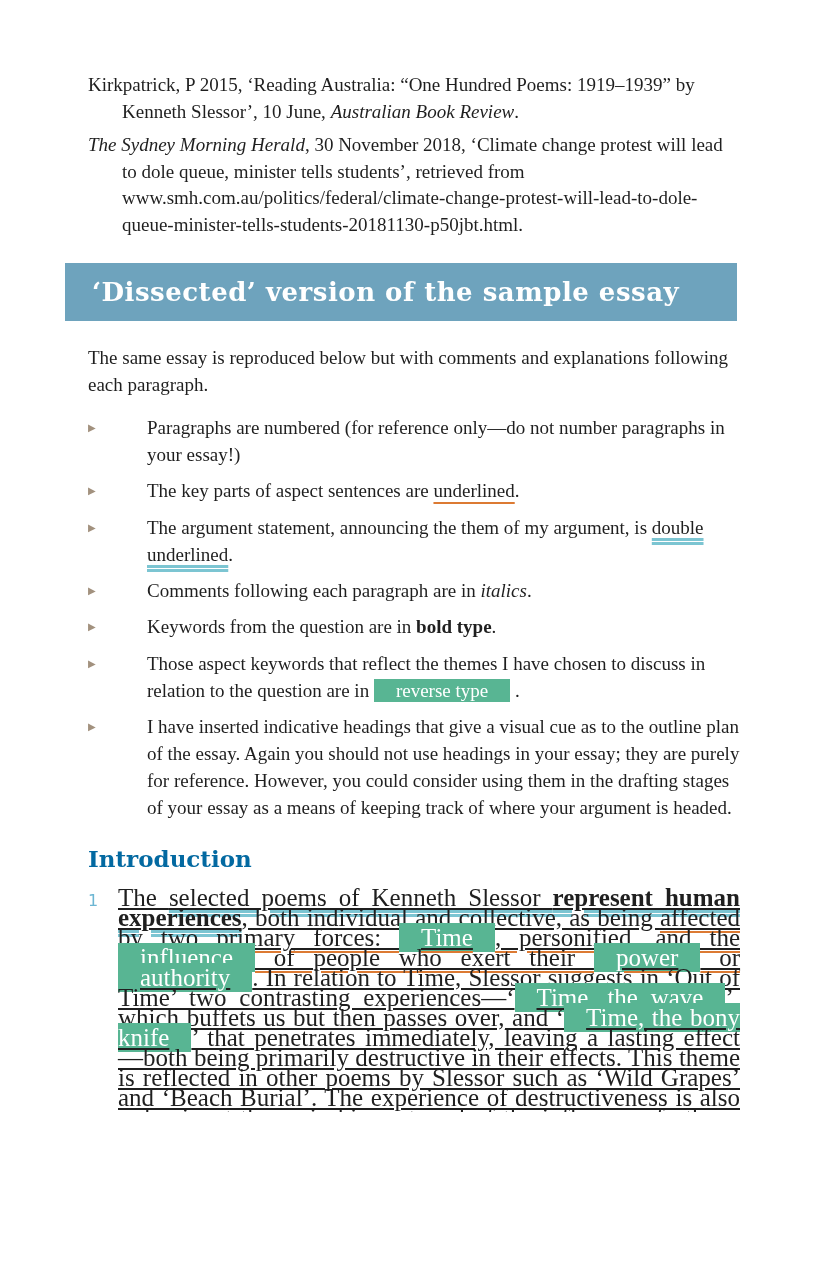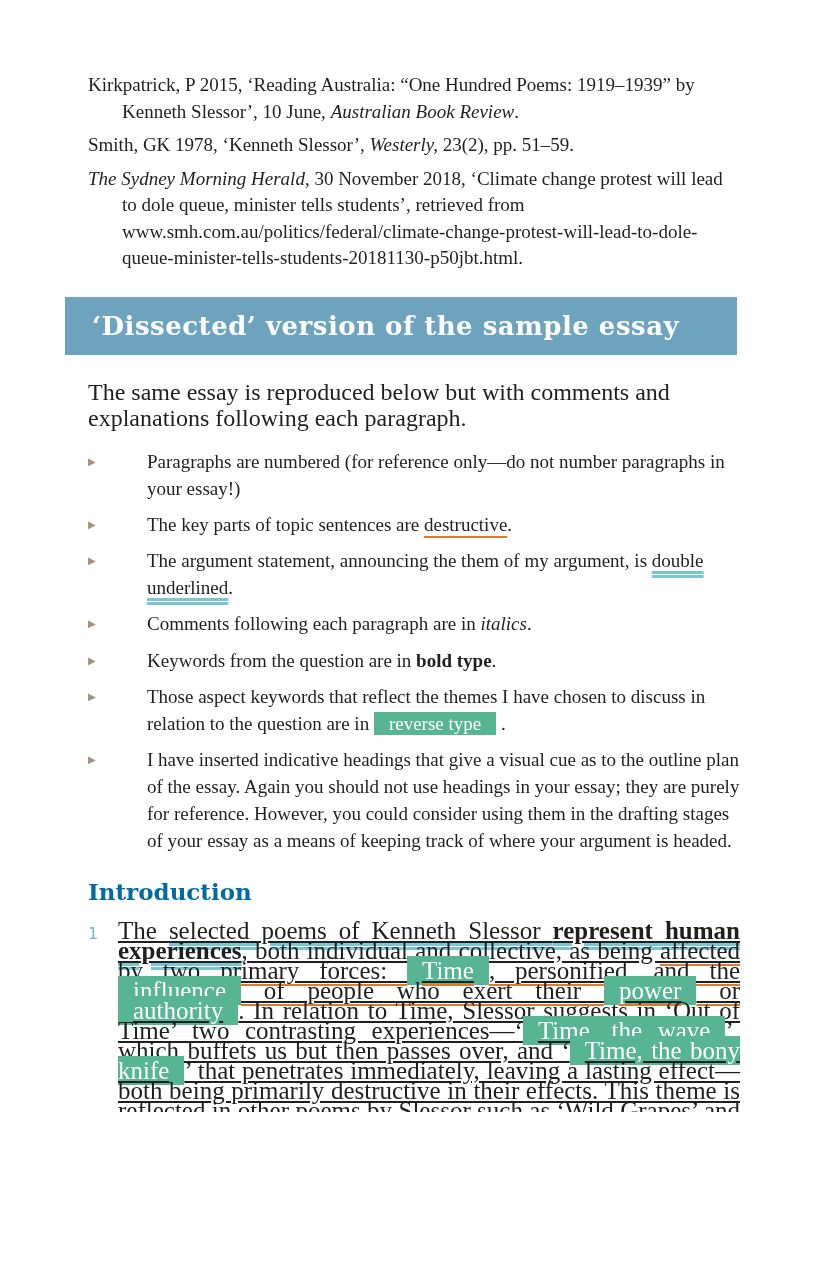--- a/index.html
+++ b/index.html
@@ -9,72 +9,71 @@
   
   .references{margin:72px 73px 0 88px;width:652px;}
   .ref{margin:0 0 7px 0;padding-left:34px;text-indent:-34px;font-size:19px;line-height:26.5px;}
 
   
   .banner{margin:25px 0 12px 65px;width:672px;height:58px;background:#6ea3bd;display:flex;align-items:center;}
   .banner h1{margin:0 0 0 27px;font-family:"DejaVu Serif",serif;font-weight:700;font-size:26px;color:#ffffff;letter-spacing:.5px;}
 
   
   .content{margin:0 73px 0 88px;width:652px;}
-  .lead{margin:24px 0 12px 0;font-size:24px;line-height:26.5px;}
+  .lead{margin:24px 0 12px 0;font-size:19px;line-height:26.5px;}
 
   .bullets{list-style:none;margin:16px 0 0 0;padding:0;}
   .bullets li{display:flex;margin:0 0 9px 0;}
   .marker{flex:0 0 22px;font-size:10px;color:#a2917e;line-height:26.5px;padding-top:1px;}
   .btext{flex:1;font-size:19px;line-height:27px;margin-left:37px;}
 
   .subhead{margin:24px 0 0 0;font-family:"DejaVu Serif",serif;font-weight:700;font-size:23px;color:#0369a1;}
 
   .para{display:flex;margin:16px 0 0 0;}
   .pnum{flex:0 0 30px;color:#6cb6d3;font-family:"DejaVu Sans",sans-serif;font-size:16px;padding-top:3px;}
   .ptext{flex:1;font-size:25px;line-height:20px;text-align:justify;text-decoration:underline;}
 
   
   .seg-i{font-style:italic;}
   .seg-b{font-weight:bold;}
   .seg-uo{text-decoration:underline;text-decoration-color:#dc7a33;text-decoration-thickness:2px;text-underline-offset:5px;}
   .seg-ud{text-decoration:underline double #7cc5d2;text-decoration-thickness:2.5px;text-underline-offset:4px;}
-  .seg-rev{background:#58b593;color:#ffffff;padding:1px 15px;}
+  .seg-rev{background:#58b593;color:#ffffff;padding:1px 22px;}
 
   
   .footer-art{position:absolute;left:0;top:1185px;width:813px;height:95px;}
   .chapter{position:absolute;right:123px;top:1237px;width:400px;text-align:right;font-family:"Liberation Sans",sans-serif;font-weight:700;font-size:15px;color:#e9c94c;letter-spacing:.2px;}
   .pagetab{position:absolute;left:694px;top:1239px;width:94px;height:80px;background:#8cc2d9;clip-path:polygon(8% 24%,78% 2%,96% 72%,26% 98%);display:flex;align-items:center;justify-content:center;text-align:center;}
   .pagetab span{font-family:"Liberation Sans",sans-serif;font-weight:700;font-size:16px;color:#ffffff;padding-left:4px;}
 </style>
 </head>
 <body>
 
 <div class="page">
 
   <section class="references">
     <p class="ref"><span>Kirkpatrick, P 2015, ‘Reading Australia: “One Hundred Poems: 1919–1939” by Kenneth Slessor’, 10 June, </span><span class="seg-i">Australian Book Review</span><span>.</span></p>
-    <p class="ref"><span>Smith, GK 1978, ‘Kenneth Slessor’, </span><span class="seg-i">Westerly,</span><span> 23(2), pp. 51–59.</span></p>
     <p class="ref"><span class="seg-i">The Sydney Morning Herald</span><span>, 30 November 2018, ‘Climate change protest will lead to dole queue, minister tells students’, retrieved from www.smh.com.au/politics/federal/climate-change-protest-will-lead-to-dole-queue-minister-tells-students-20181130-p50jbt.html.</span></p>
   </section>
 
   <div class="banner">
     <h1>‘Dissected’ version of the sample essay</h1>
   </div>
 
   <div class="content">
     <p class="lead">The same essay is reproduced below but with comments and explanations following each paragraph.</p>
 
     <ul class="bullets">
       <li>
         <span class="marker">▶</span>
         <span class="btext"><span>Paragraphs are numbered (for reference only—do not number paragraphs in your essay!)</span></span>
       </li>
       <li>
         <span class="marker">▶</span>
-        <span class="btext"><span>The key parts of topic sentences are </span><span class="seg-uo">destructive</span><span>.</span></span>
+        <span class="btext"><span>The key parts of aspect sentences are </span><span class="seg-uo">underlined</span><span>.</span></span>
       </li>
       <li>
         <span class="marker">▶</span>
         <span class="btext"><span>The argument statement, announcing the them of my argument, is </span><span class="seg-ud">double underlined</span><span>.</span></span>
       </li>
       <li>
         <span class="marker">▶</span>
         <span class="btext"><span>Comments following each paragraph are in </span><span class="seg-i">italics</span><span>.</span></span>
       </li>
       <li>

